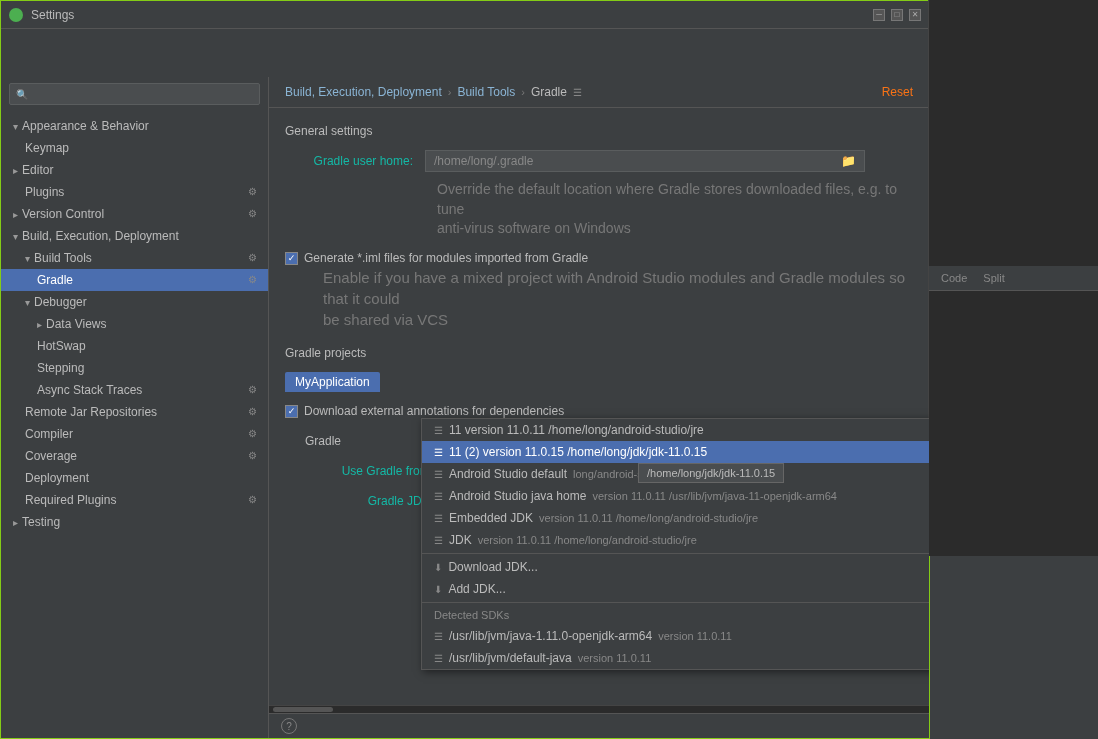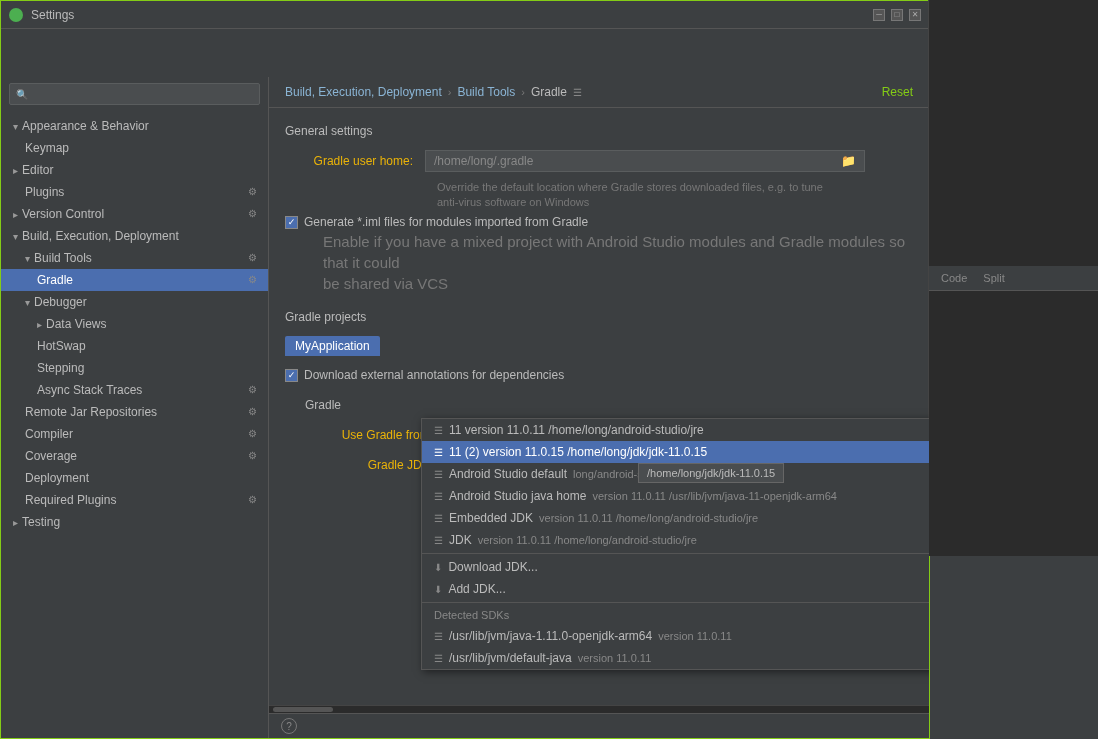--- a/index.html
+++ b/index.html
@@ -182,21 +182,21 @@
     }
 
     .breadcrumb-menu-icon {
       margin-left: 6px;
       color: #888;
       font-size: 10px;
     }
 
     .reset-btn {
       margin-left: auto;
-      color: #84cc16;
+      color: #f97316;
       cursor: pointer;
       font-size: 12px;
       text-align: right;
     }
 
     .content-body {
       padding: 16px;
       overflow-y: auto;
       flex: 1;
     }
@@ -208,21 +208,21 @@
     }
 
     .form-row {
       display: flex;
       align-items: center;
       margin-bottom: 8px;
     }
 
     .form-label {
       width: 140px;
-      color: #eab308;
+      color: #14b8a6;
       font-size: 12px;
       text-align: right;
       padding-right: 12px;
       flex-shrink: 0;
     }
 
     .form-input {
       flex: 1;
       background: #4a4d4f;
       border: 1px solid #5a5d5e;
@@ -239,23 +239,23 @@
       font-size: 12px;
     }
 
     .form-input-icon {
       margin-left: auto;
       color: #888;
     }
 
     .hint-text {
       color: #777;
-      font-size: 11px;
+      font-size: 14px;
       margin-left: 152px;
-      margin-bottom: 4px;
+      margin-bottom: 12px;
       line-height: 1.4;
     }
 
     .checkbox-row {
       display: flex;
       align-items: flex-start;
       margin-bottom: 8px;
     }
 
     .checkbox {

